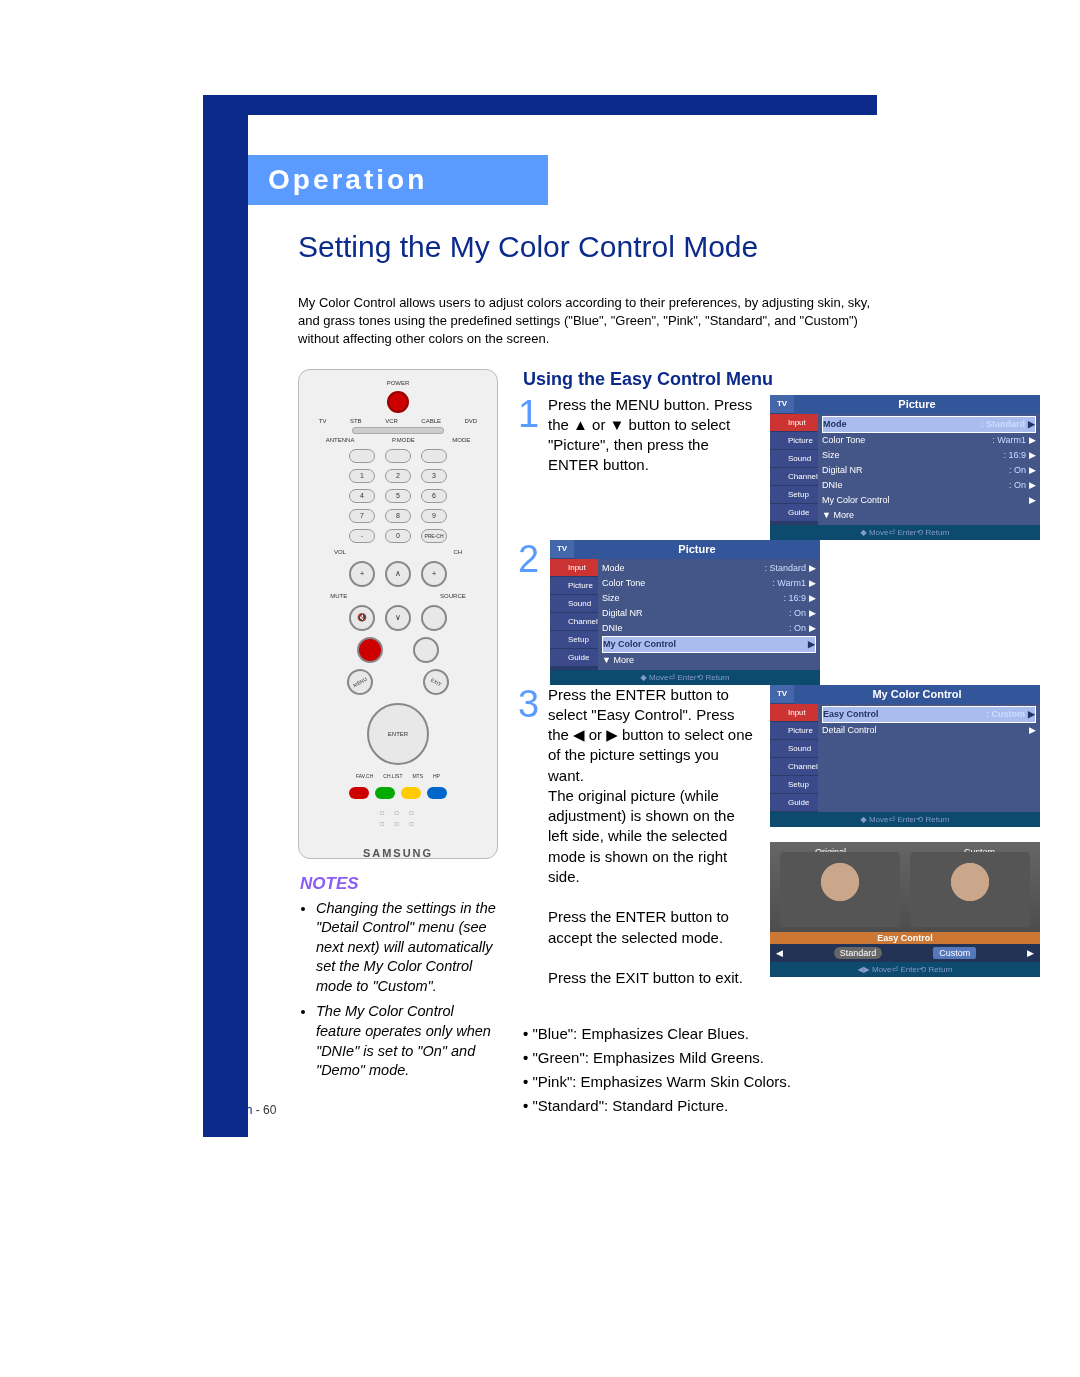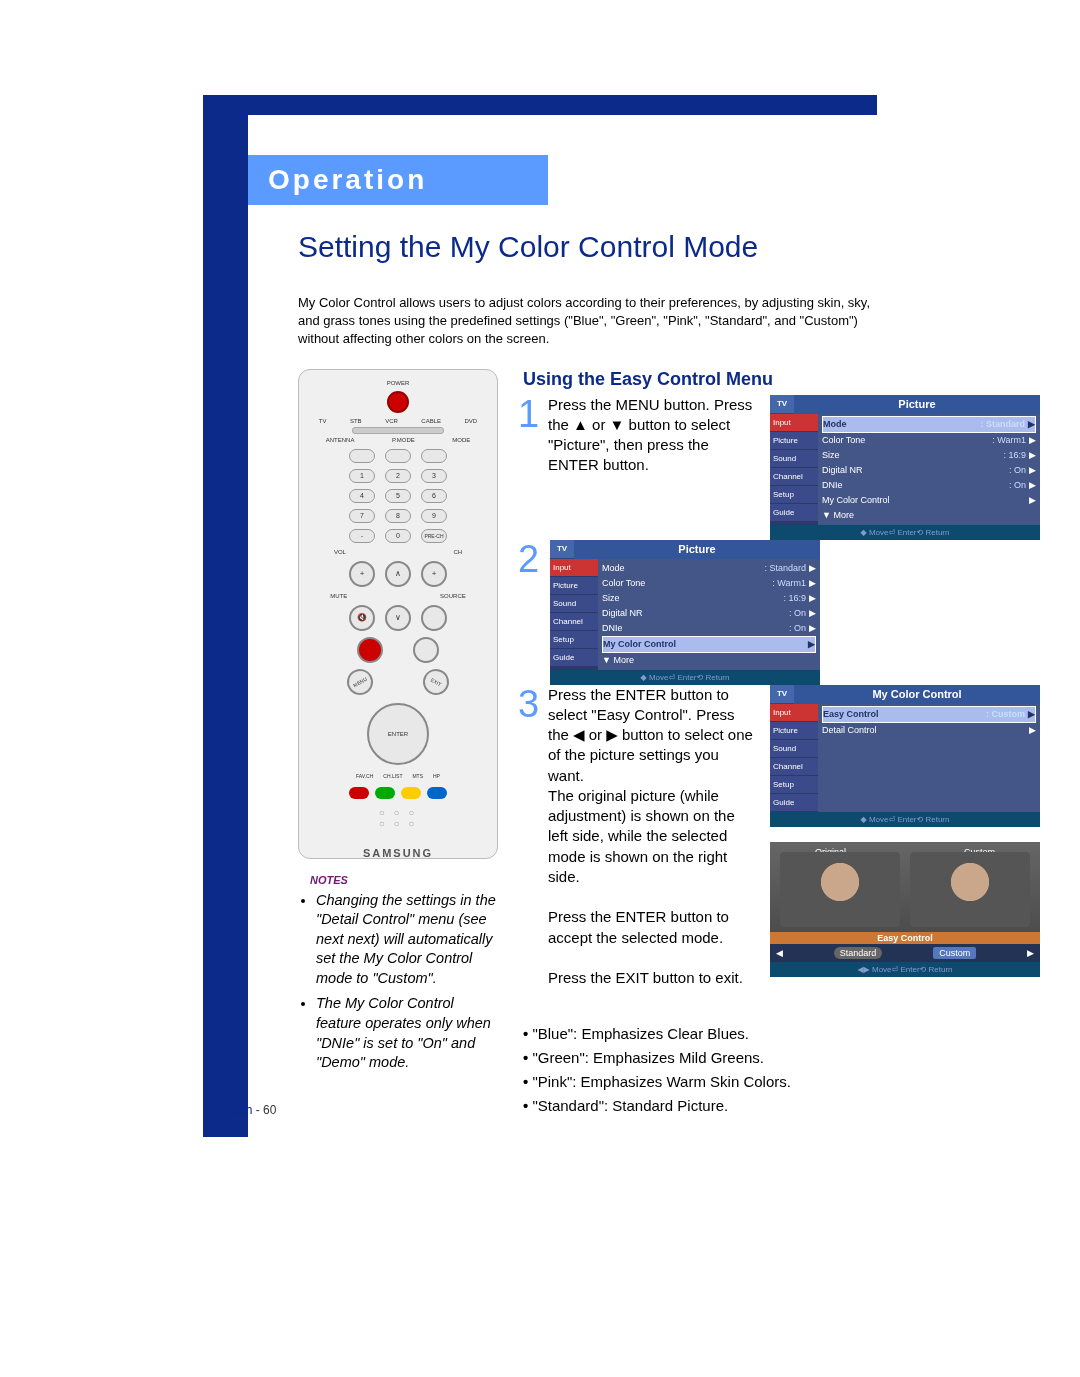--- a/index.html
+++ b/index.html
@@ -19,34 +19,34 @@
 .remote .bar{width:90px;height:5px;background:#ccc;border-radius:3px;margin:3px auto;border:1px solid #aaa}
 .remote .row{display:flex;justify-content:center;gap:10px;margin:6px 0}
 .remote .btn{width:24px;height:12px;border:1px solid #999;border-radius:8px;background:#e8e8e8;font-size:7px;line-height:12px}
 .remote .circ{width:22px;height:22px;border:2px solid #888;border-radius:50%;background:#e8e8e8;font-size:8px;line-height:22px}
 .remote .dpad{width:58px;height:58px;border:2px solid #888;border-radius:50%;margin:8px auto;position:relative;background:#e8e8e8}
 .remote .dpad::after{content:'ENTER';position:absolute;top:50%;left:50%;transform:translate(-50%,-50%);font-size:6px}
 .remote .colors{display:flex;justify-content:center;gap:6px;margin:8px 0}
 .remote .colors span{width:20px;height:12px;border-radius:6px}
 .remote .dots{font-size:10px;color:#aaa;letter-spacing:3px;margin-top:4px}
 .remote .brand{font-weight:bold;letter-spacing:2px;font-size:11px;color:#555;margin-top:18px}
-.notes-title{color:#701a75;font-weight:bold;font-style:italic;font-size:11px;margin:15px 0 5px 12px}
+.notes-title{color:#8b5cf6;font-weight:bold;font-style:italic;font-size:17px;margin:15px 0 5px 2px}
 .notes{font-style:italic;font-size:14.5px;line-height:1.35;padding-left:18px;margin:0}
 .notes li{margin-bottom:6px}
 .sub-title{color:#0b2a8a;font-weight:bold;font-size:18px;margin:0 0 5px 5px}
 .step{display:flex;gap:10px;margin-bottom:22px}
 .step-num{color:#5b9bff;font-size:38px;font-weight:normal;font-family:'Arial Narrow',Arial,sans-serif;line-height:1;width:20px}
 .step-text{font-size:15px;line-height:1.35;width:210px}
 .osd{width:270px;font-size:10px;color:#fff;background:#1a2a5a}
 .osd-tabs{display:flex;align-items:stretch}
 .osd-tab{width:24px;height:18px;background:#4466aa;border-bottom:1px solid #334477;font-size:8px;text-align:center;line-height:18px;color:#fff;font-weight:bold}
 .osd-title{flex:1;background:#335599;text-align:center;line-height:18px;font-weight:bold;font-size:11px}
 .osd-body{display:flex}
 .osd-side{width:48px;background:#2a3a6a}
-.osd-side div{height:17px;font-size:8px;padding-left:3px;line-height:17px;background:#3a4a8a;border-bottom:1px solid #2a3a6a}
+.osd-side div{height:17px;font-size:8px;padding-left:18px;line-height:17px;background:#3a4a8a;border-bottom:1px solid #2a3a6a}
 .osd-side .sel{background:#cc3333}
 .osd-main{flex:1;background:#445588;padding:2px 4px}
 .osd-row{display:flex;justify-content:space-between;align-items:center;height:15px;font-size:9px}
 .osd-row .lbl{flex:1}
 .osd-row .val{color:#ccddff}
 .osd-row .arr{width:10px;text-align:right}
 .osd-row.hl{background:#aabbee;color:#223366;border:1px solid #fff;font-weight:bold}
 .osd-foot{display:flex;justify-content:center;color:#8899cc;font-size:8px;padding:3px 0;background:#0c4a6e}
 .preview{width:270px;height:120px;background:linear-gradient(#666,#444);position:relative;color:#fff;font-size:9px;margin-top:15px}
 .preview .half{position:absolute;top:10px;width:120px;height:75px;background:radial-gradient(circle at 50% 40%,#caa68a 25%,#555 26%);border-radius:4px}

